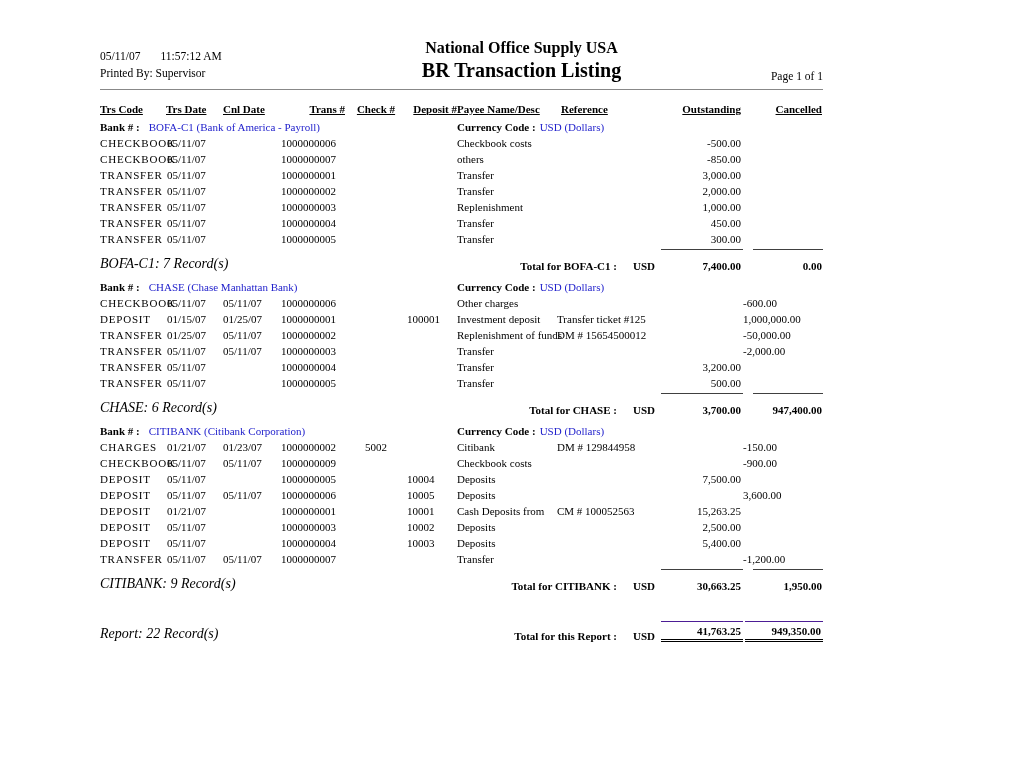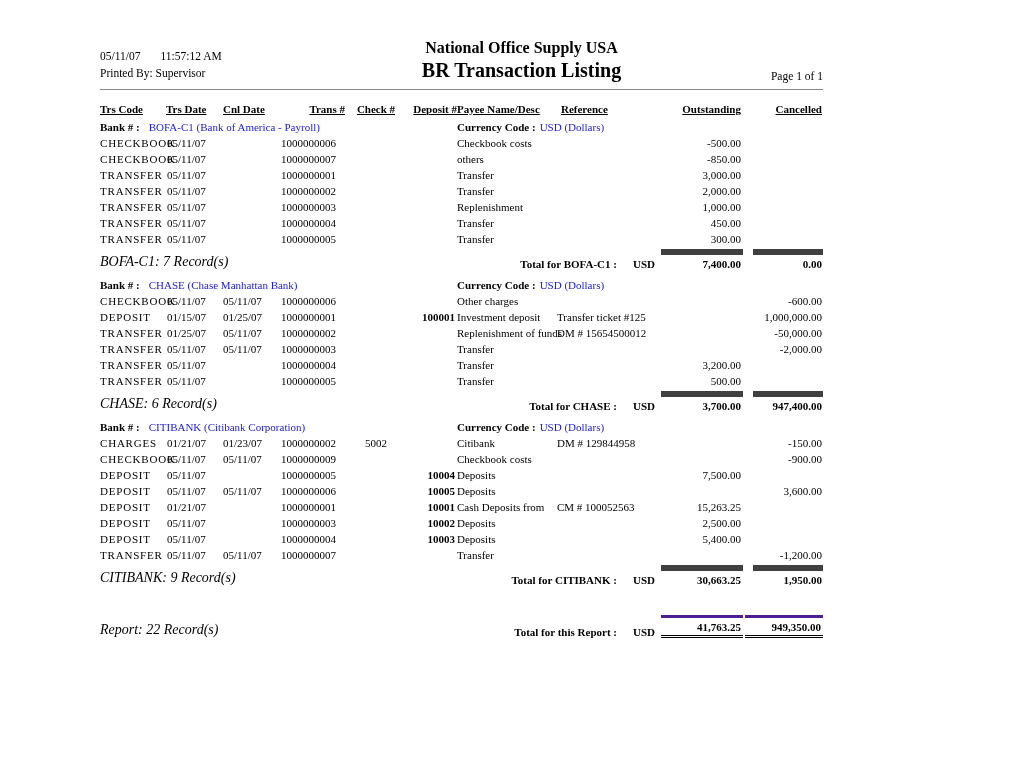--- a/index.html
+++ b/index.html
@@ -20,35 +20,35 @@
   table{border-collapse:collapse;table-layout:fixed;width:723px;margin-top:9px;font-size:11px;}
   th,td{padding:0;vertical-align:bottom;white-space:nowrap;overflow:visible;}
   th{font-weight:bold;text-align:left;height:16px;}
   th span{text-decoration:underline;}
   td{height:16px;}
   .ra{text-align:right;}
   .ctr{text-align:center;}
   .c0{letter-spacing:0.8px;}
   .c1{padding-left:1px;}
   .c3{padding-left:2px;}
-  .c5{padding-right:2px;text-align:right;font-weight:bold;}
+  .c5{padding-right:2px;text-align:left;}
   .c8{padding-right:2px;text-align:right;}
-  .c9{padding-right:1px;text-align:right;}
+  .c9{padding-right:1px;}
   .bank-row td{padding-top:3px;height:15px;}
   .b{font-weight:bold;}
   .blue{color:#2222cc;}
   .bank-name{margin-left:9px;}
   .cur-val{margin-left:4px;}
   .row-total td{padding-top:4px;padding-bottom:3px;}
   .rec-count{font-style:italic;font-size:14px;}
   .total-label{font-weight:bold;text-align:right;padding-right:4px;}
   .usd{margin-left:16px;}
-  .tline{border-top:6px solid #404040;padding-top:3px;font-weight:bold;margin-left:2px;padding-right:2px;text-align:right;}
+  .tline{border-top:1px solid #404040;padding-top:10px;font-weight:bold;margin-left:2px;padding-right:2px;text-align:right;}
   .tl-gap{margin-left:10px;padding-right:1px;}
-  .dline{border-top:3px solid #4c1d95;border-bottom:3px double #000;padding-top:3px;padding-bottom:2px;font-weight:bold;margin-left:2px;padding-right:2px;text-align:right;}
+  .dline{border-top:1px solid #4c1d95;border-bottom:3px double #000;padding-top:3px;padding-bottom:2px;font-weight:bold;margin-left:2px;padding-right:2px;text-align:right;}
   .spacer td{height:22px;}
 </style>
 </head>
 <body>
 
 <div class="page">
 
   <div class="rpt-header">
     <div class="h-left">
       <div>

